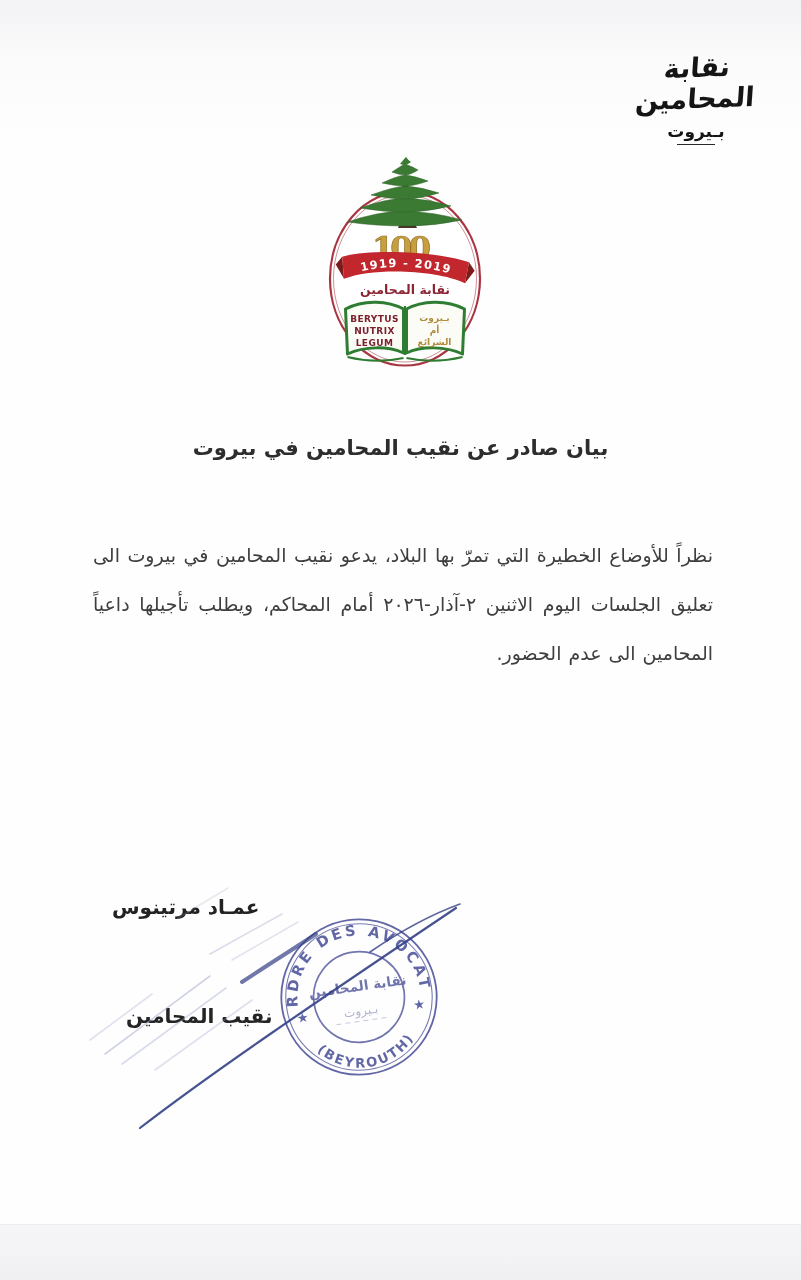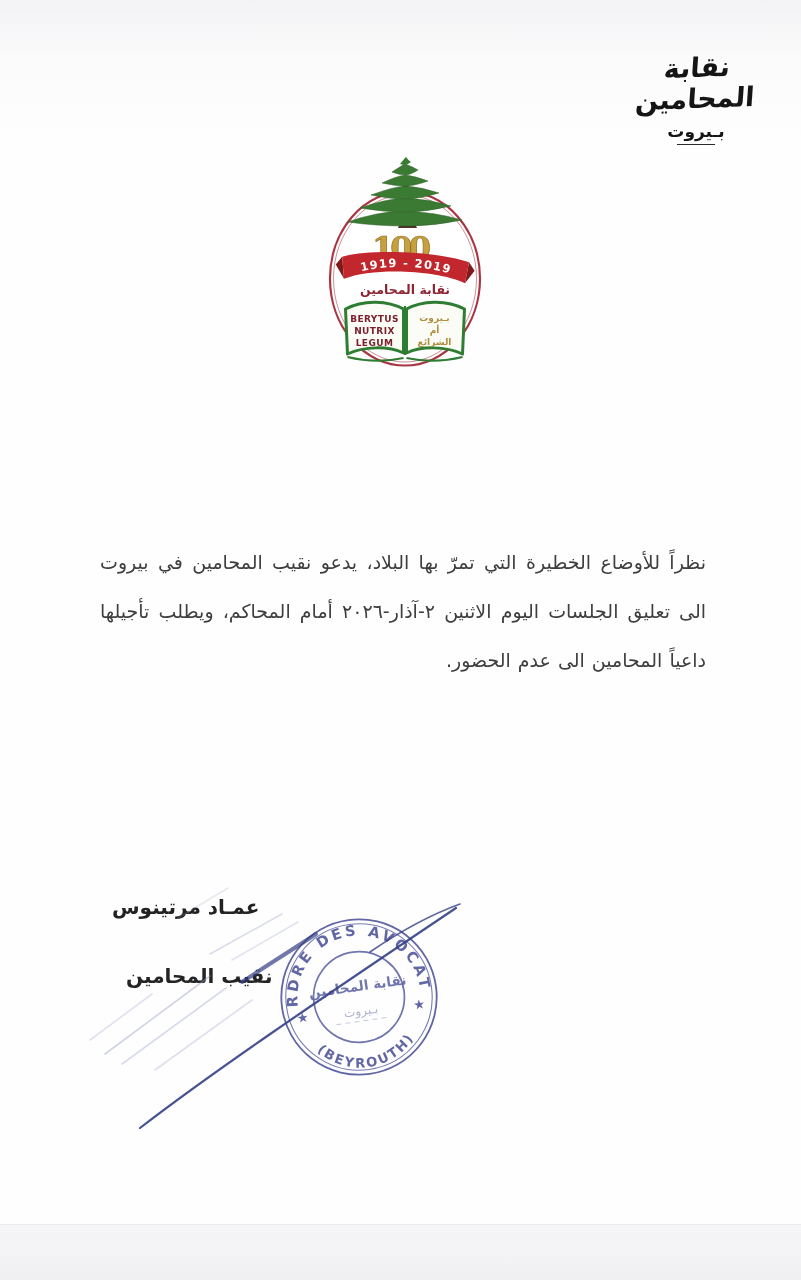--- a/index.html
+++ b/index.html
@@ -44,29 +44,29 @@
     text-align:center; direction:rtl;
     font-size:21px; font-weight:bold; color:#2d2d2d;
     letter-spacing:0;
   }
   .body-text {
     position:absolute; top:531px; right:88px; width:620px;
     direction:rtl; text-align:justify;
     font-size:19px; line-height:49px; color:#3e3e3e;
     word-spacing:1px;
   }
-  .body-text p { margin:7px; }
+  .body-text p { margin:0; }
   .body-text p + p { margin-top:40px; }
   
   .signer-name {
     position:absolute; left:112px; top:895px;
     direction:rtl; font-size:20px; font-weight:bold; color:#222222;text-align:center;
   }
   .signer-title {
-    position:absolute; left:126px; top:964px;
+    position:absolute; left:126px; top:1004px;
     direction:rtl; font-size:20px; font-weight:bold; color:#242424;
   }
   .stamp {
     position:absolute; left:246px; top:884px; width:226px; height:226px;
     transform:rotate(-8deg); opacity:.93;
   }
   .signature-overlay {
     position:absolute; left:60px; top:858px; width:500px; height:300px;
     pointer-events:none;
   }
@@ -118,20 +118,21 @@
       <path d="M 23,201 Q 51,208 79,202 M 82,202 Q 110,208 138,201" fill="none" stroke="#2e7d32" stroke-width="2"></path>
       <text x="50" y="166" text-anchor="middle" font-size="9" font-weight="bold" fill="#7c2030" letter-spacing="0.4">BERYTUS</text>
       <text x="50" y="178" text-anchor="middle" font-size="9" font-weight="bold" fill="#7c2030" letter-spacing="0.4">NUTRIX</text>
       <text x="50" y="190" text-anchor="middle" font-size="9" font-weight="bold" fill="#7c2030" letter-spacing="0.4">LEGUM</text>
       <text x="110" y="165" text-anchor="middle" direction="rtl" font-size="9" font-weight="bold" fill="#b08d3e">بـيروت</text>
       <text x="110" y="177" text-anchor="middle" direction="rtl" font-size="9" font-weight="bold" fill="#b08d3e">أم</text>
       <text x="110" y="189" text-anchor="middle" direction="rtl" font-size="9" font-weight="bold" fill="#b08d3e">الشرائع</text>
     </g>
   </svg>
 
+  <h1 class="doc-title">بيان صادر عن نقيب المحامين في بيروت</h1>
 
   <div class="body-text">
     <p>نظراً للأوضاع الخطيرة التي تمرّ بها البلاد، يدعو نقيب المحامين في بيروت الى تعليق الجلسات اليوم الاثنين ٢-آذار-٢٠٢٦ أمام المحاكم، ويطلب تأجيلها داعياً المحامين الى عدم الحضور.</p>
   </div>
 
   <div class="signer-name">عمـاد مرتينوس</div>
   <div class="signer-title">نقيب المحامين</div>
 
   <svg class="stamp" viewBox="0 0 224 224" aria-hidden="true">
     <g stroke="#565b9f" fill="none">

